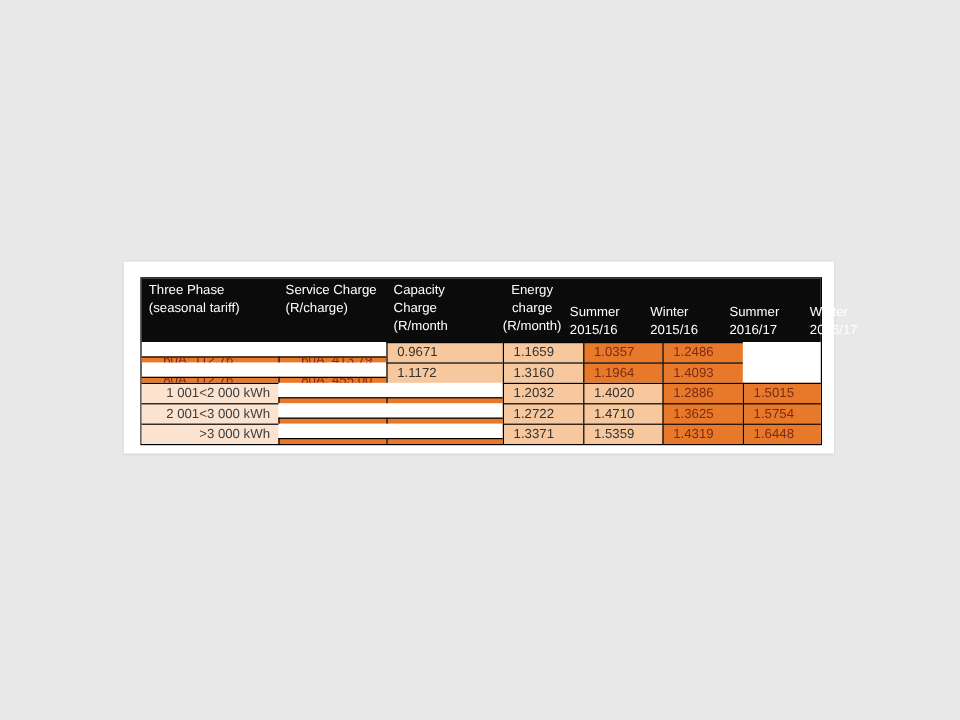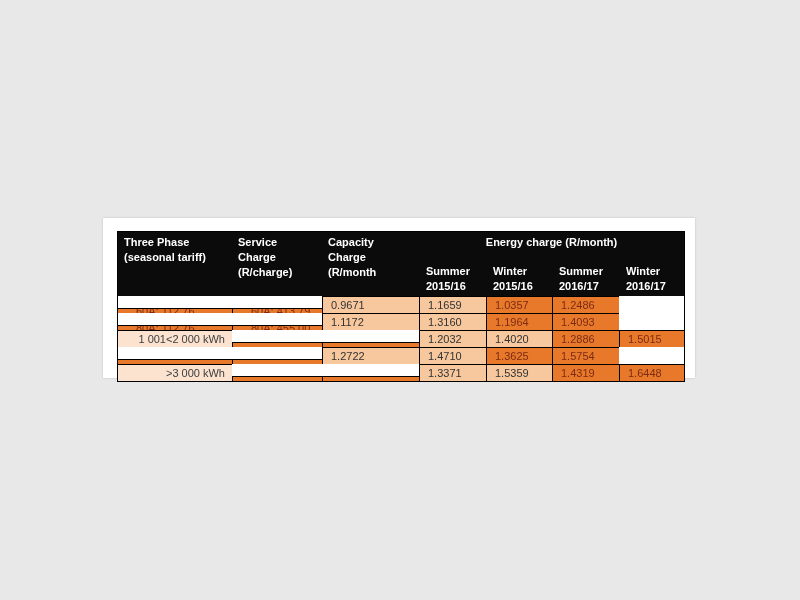--- a/index.html
+++ b/index.html
@@ -21,27 +21,27 @@
     position: absolute;
     left: 14px; top: 13px;
     width: 568px;
     border: 1px solid var(--border, #000);
     font-size: 11px;
   }
   
   .thead {
     display: grid;
     grid-template-columns: 114px 90px 97px 265px;
-    height: 64px;
+    height: 53px;
     background: var(--header-bg, #0b0b0b);
     color: var(--header-text, #fff);
-    font-weight: bold;
+    font-weight: normal;
   }
   .th { padding: 3px 6px; line-height: 15px; }
-  .energy-group { display: flex; flex-direction: column; padding: 0; }
+  .energy-group { display: flex; flex-direction: row; padding: 0; }
   .energy-title { text-align: center; line-height: 15px; padding-top: 3px; }
   .energy-cols {
     display: grid;
     grid-template-columns: 67px 66px 67px 65px;
     flex: 1;
     align-items: end;
   }
   .energy-col { padding: 0 6px 2px 7px; line-height: 15px; }
   
   .trow {
@@ -143,20 +143,21 @@
         <div class="trow">
           <div class="cell c-label">1 001&lt;2 000 kWh</div>
           <div class="cell c-orange"></div>
           <div class="cell c-orange"></div>
           <div class="cell c-light">1.2032</div>
           <div class="cell c-light">1.4020</div>
           <div class="cell c-dark">1.2886</div>
           <div class="cell c-dark">1.5015</div>
         </div>
         <div class="trow">
+          <div class="cell c-label">2 001&lt;3 000 kWh</div>
           <div class="cell c-orange"></div>
           <div class="cell c-orange"></div>
           <div class="cell c-light">1.2722</div>
           <div class="cell c-light">1.4710</div>
           <div class="cell c-dark">1.3625</div>
           <div class="cell c-dark">1.5754</div>
         </div>
         <div class="trow">
           <div class="cell c-label">&gt;3 000 kWh</div>
           <div class="cell c-orange"></div>

